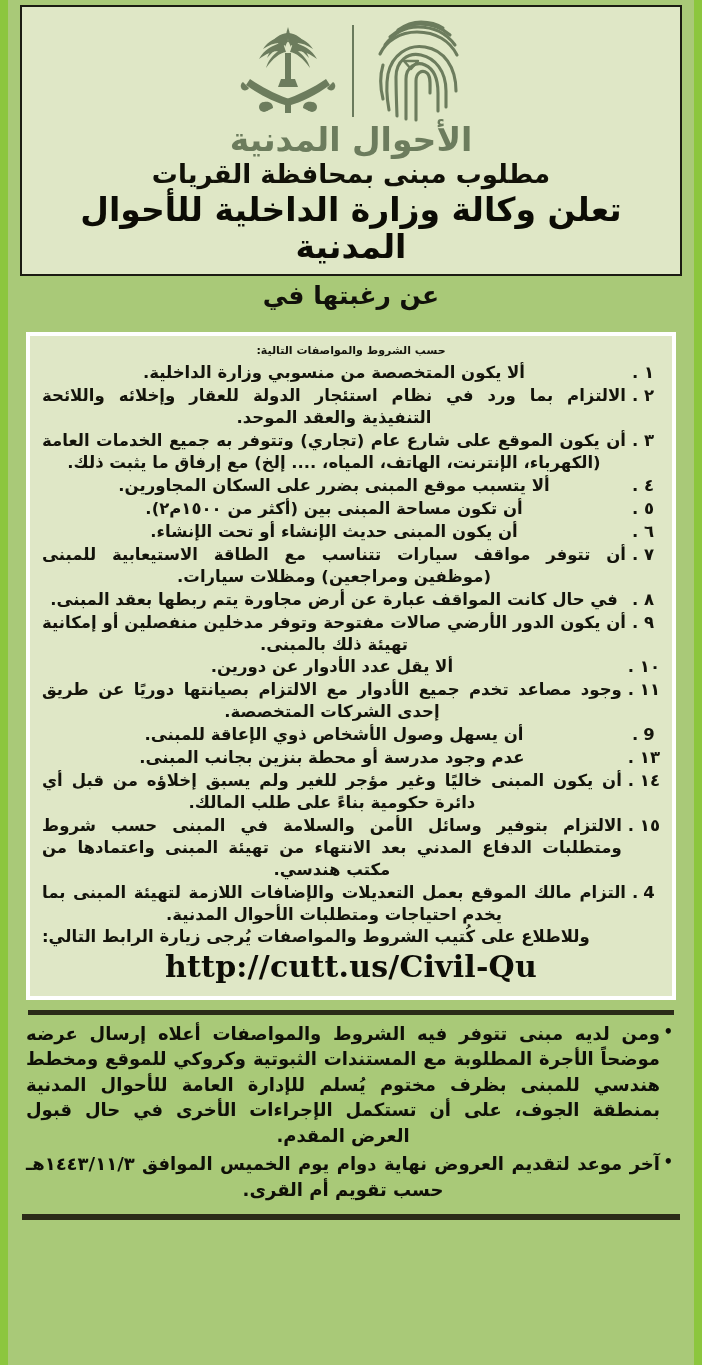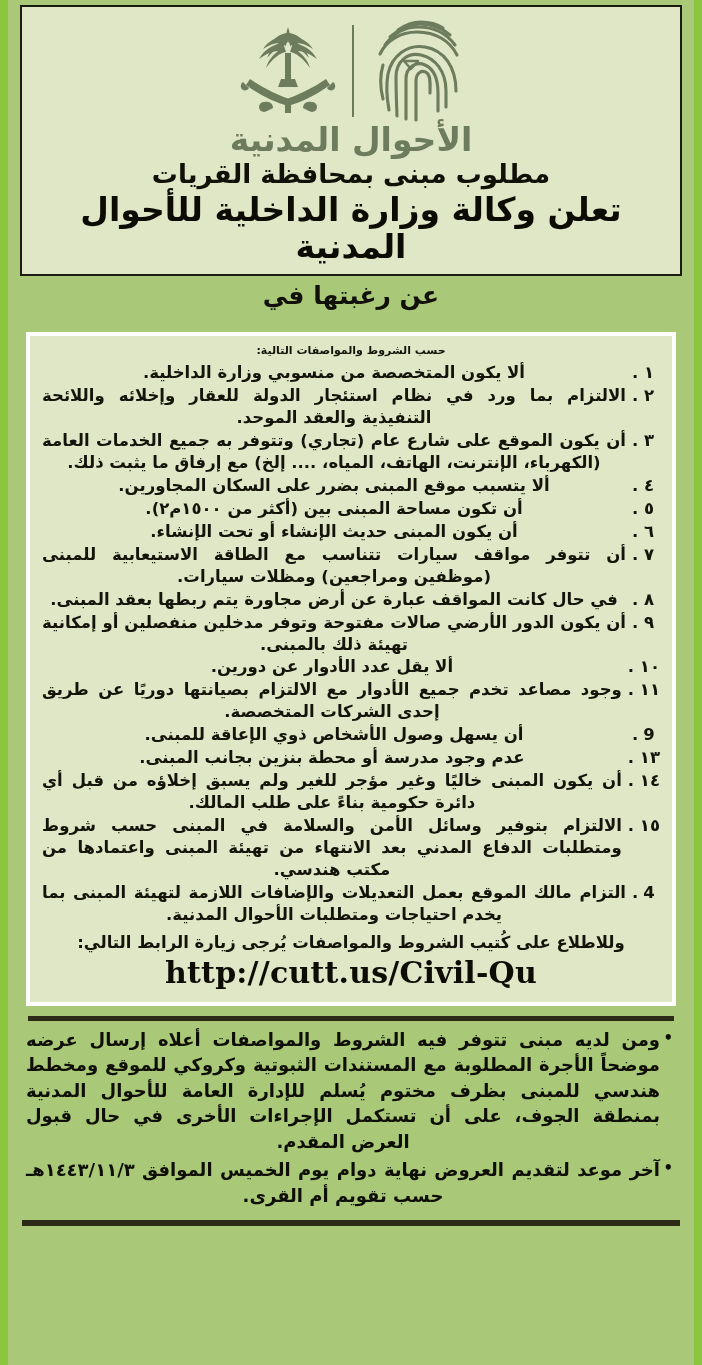--- a/index.html
+++ b/index.html
@@ -168,25 +168,25 @@
     padding-left: 6px;
     box-sizing: border-box;
     white-space: nowrap;
   }
   .cond-txt {
     flex: 1 1 auto;
     text-align: justify;
     text-align-last: center;
   }
   .cond-note {
-    text-align: center;
+    text-align: left;
     color: #14140b;
     font-size: 16.5px;
     font-weight: bold;
-    margin-top: 7px;
+    margin-top: 1px;
     letter-spacing: -0.4px;
   }
   .cond-url {
     text-align: center;
     color: #0d0d06;
     font-family: "DejaVu Serif", "Liberation Serif", serif;
     font-weight: bold;
     font-size: 30px;
     direction: ltr;
     margin-top: 3px;

